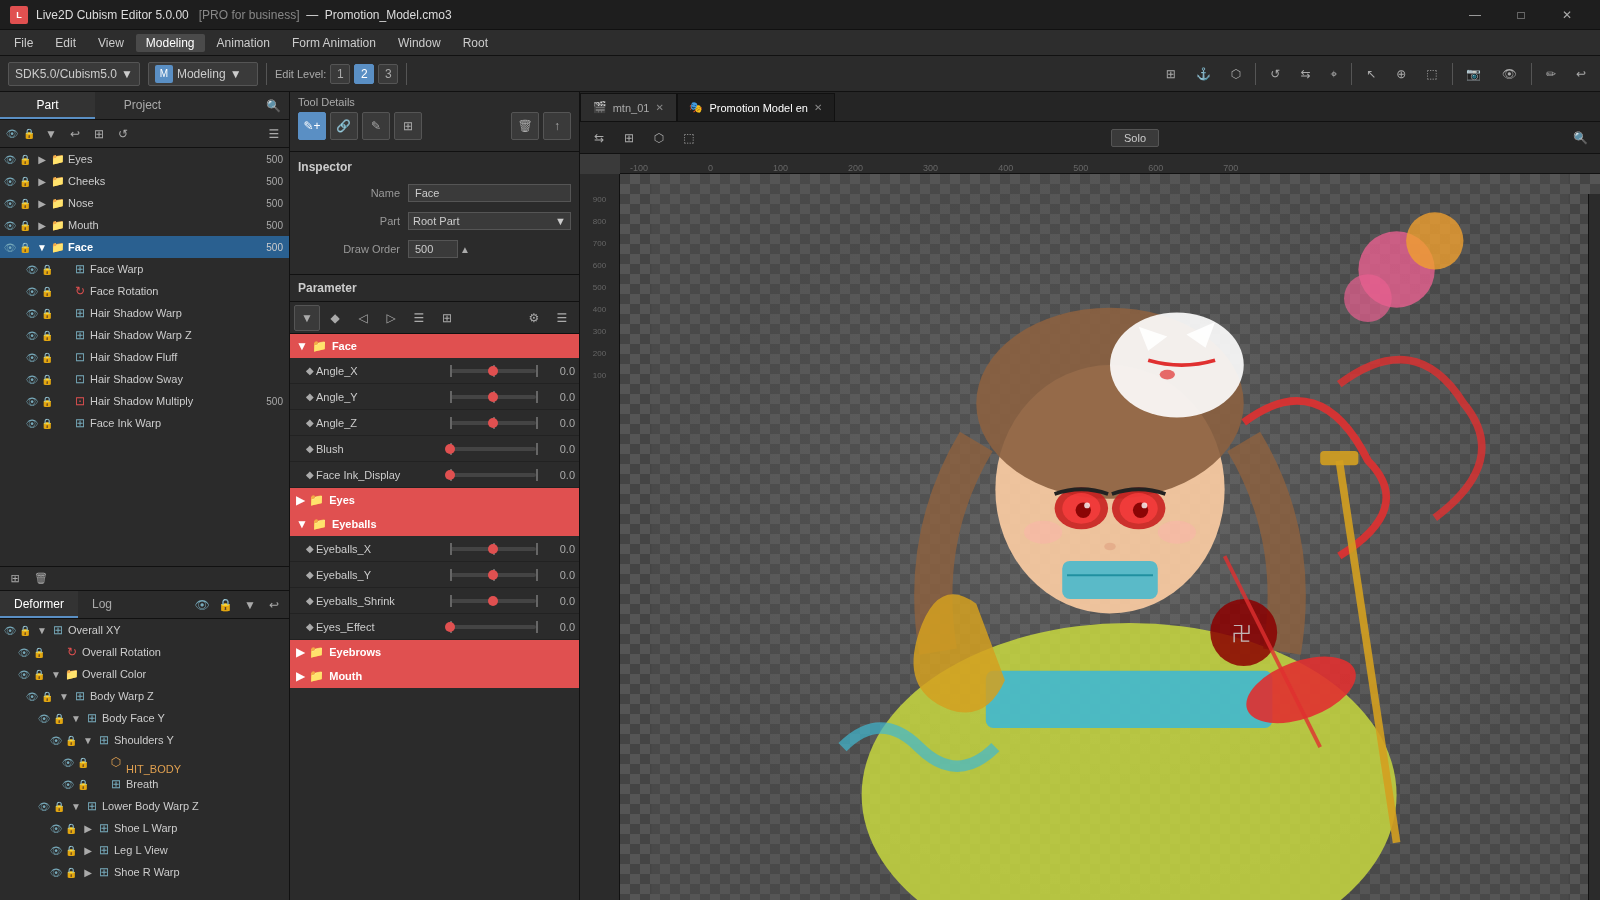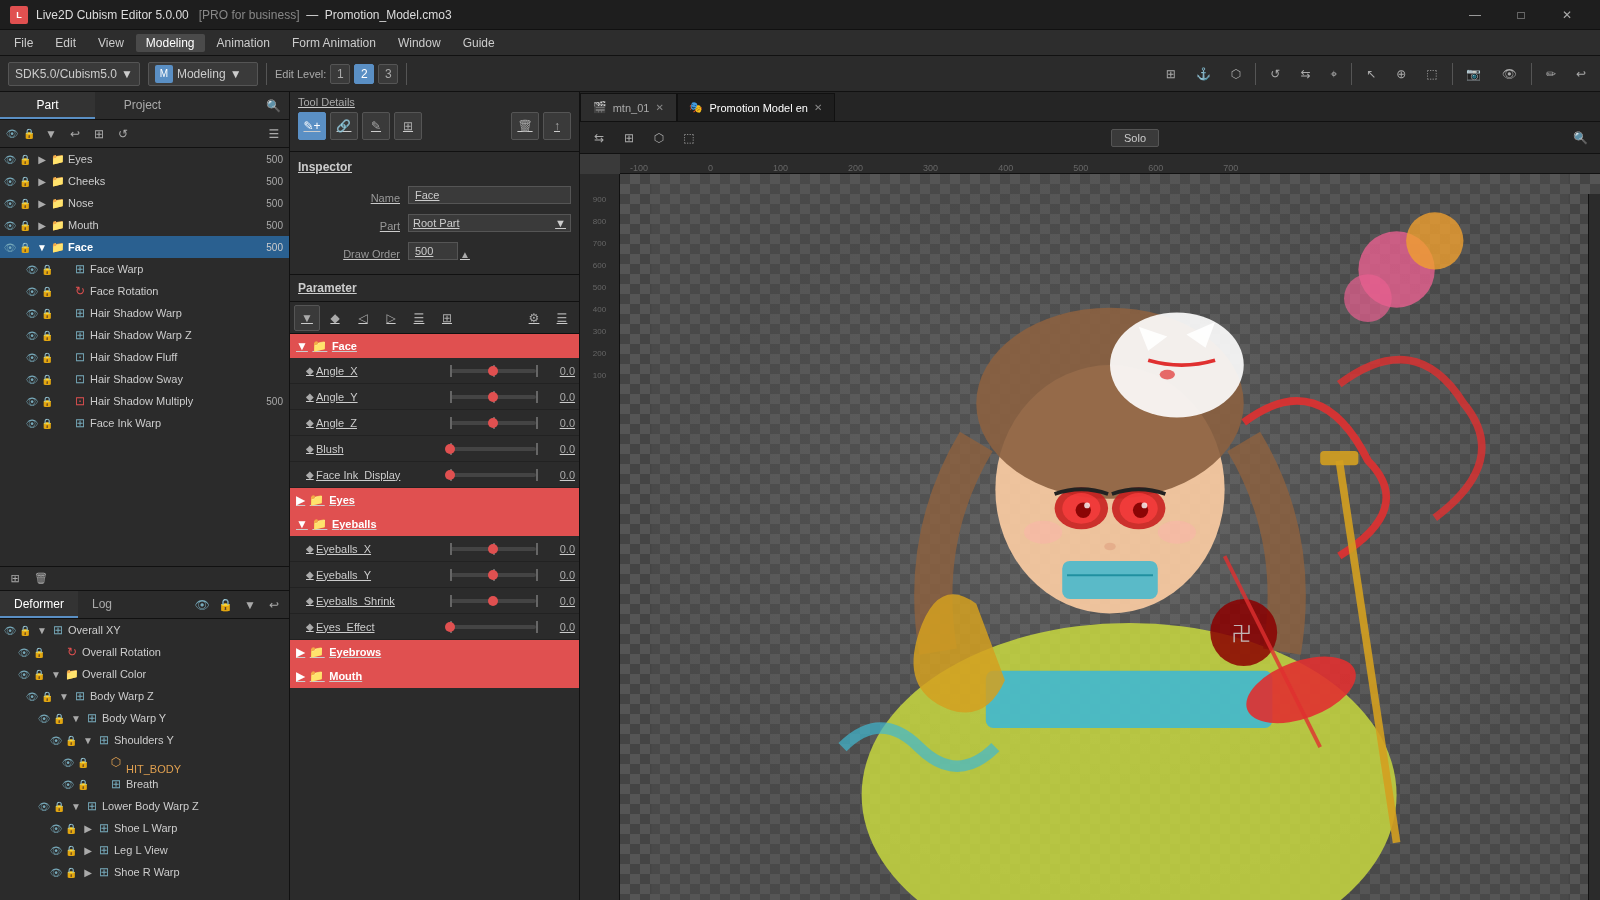--- a/index.html
+++ b/index.html
@@ -61,33 +61,33 @@
     .selected-row { background: #2a4f6f; }
 
     
     #deformer-panel { border-top: 1px solid #111; height: 310px; display: flex; flex-direction: column; }
     #deformer-tabs { height: 28px; display: flex; border-bottom: 1px solid #111; }
     .def-tab { padding: 0 14px; display: flex; align-items: center; cursor: pointer; color: #aaa; border-bottom: 2px solid transparent; }
     .def-tab.active { color: #fff; border-bottom: 2px solid #5a8fc4; background: #333; }
     #deformer-tree { flex: 1; overflow-y: auto; }
 
     
-    #middle-panel { width: 290px; display: flex; flex-direction: column; border-right: 1px solid #111; background: #2b2b2b; flex-shrink: 0; text-decoration: underline; }
+    #middle-panel { width: 290px; display: flex; flex-direction: column; border-right: 1px solid #111; background: #2b2b2b; flex-shrink: 0; }
 
     
     #tool-details { height: 60px; background: #2b2b2b; border-bottom: 1px solid #111; padding: 4px 8px; }
     #tool-details .td-label { color: #aaa; font-size: 11px; margin-bottom: 4px; }
     #tool-details-btns { display: flex; gap: 4px; align-items: center; }
     .td-btn { width: 28px; height: 28px; background: #3a3a3a; border: 1px solid #555; color: #aaa; display: flex; align-items: center; justify-content: center; cursor: pointer; border-radius: 2px; }
     .td-btn.active { background: #5a8fc4; border-color: #5a8fc4; color: #fff; }
 
     
     #inspector { padding: 8px; border-bottom: 1px solid #111; }
     #inspector .insp-title { font-size: 12px; color: #ccc; margin-bottom: 8px; font-weight: bold; }
-    .insp-row { display: flex; align-items: flex-end; margin-bottom: 6px; height: 22px; }
+    .insp-row { display: flex; align-items: center; margin-bottom: 6px; height: 22px; }
     .insp-label { width: 110px; color: #999; font-size: 11px; text-align: right; padding-right: 8px; flex-shrink: 0; }
     .insp-input { background: #3a3a3a; border: 1px solid #555; color: #ccc; padding: 2px 6px; font-size: 11px; width: 100%; }
     .insp-select { background: #3a3a3a; border: 1px solid #555; color: #ccc; padding: 2px 4px; font-size: 11px; flex: 1; display: flex; align-items: center; justify-content: space-between; cursor: pointer; }
     .insp-checkbox { width: 14px; height: 14px; border: 1px solid #555; background: #3a3a3a; }
     .insp-num-input { background: #3a3a3a; border: 1px solid #555; color: #ccc; padding: 2px 6px; font-size: 11px; width: 50px; }
 
     
     #parameter-panel { flex: 1; display: flex; flex-direction: column; overflow: hidden; }
     #param-title { padding: 6px 8px; font-size: 12px; color: #ccc; font-weight: bold; border-bottom: 1px solid #111; background: #2b2b2b; }
     #param-toolbar { height: 32px; display: flex; align-items: center; padding: 0 4px; border-bottom: 1px solid #111; gap: 2px; }
@@ -153,21 +153,21 @@
 </div>
 
 <div id="menu-bar">
   <div class="menu-item">File</div>
   <div class="menu-item">Edit</div>
   <div class="menu-item">View</div>
   <div class="menu-item active">Modeling</div>
   <div class="menu-item">Animation</div>
   <div class="menu-item">Form Animation</div>
   <div class="menu-item">Window</div>
-  <div class="menu-item">Guide</div>
+  <div class="menu-item">Root</div>
 </div>
 
 <div id="toolbar">
   <div class="toolbar-dropdown">
     <span>SDK5.0/Cubism5.0</span>
     <span>▼</span>
   </div>
   <div class="toolbar-dropdown" style="min-width:110px; gap:4px;">
     <span style="width:18px;height:18px;background:#5a8fc4;display:inline-flex;align-items:center;justify-content:center;border-radius:2px;font-size:10px;color:#fff;">M</span>
     <span>Modeling</span>
@@ -386,21 +386,21 @@
           <div class="tree-expand" style="color:#aaa;">▼</div>
           <div class="tree-icon" style="color:#7ab;">⊞</div>
           <div class="tree-label">Body Warp Z</div>
         </div>
 
         <div class="tree-row" style="padding-left:36px;">
           <div class="tree-visibility" style="color:#7ab;">👁</div>
           <div class="tree-lock">🔒</div>
           <div class="tree-expand" style="color:#aaa;">▼</div>
           <div class="tree-icon" style="color:#7ab;">⊞</div>
-          <div class="tree-label">Body Warp Y</div>
+          <div class="tree-label">Body Face Y</div>
         </div>
 
         <div class="tree-row" style="padding-left:48px;">
           <div class="tree-visibility" style="color:#7ab;">👁</div>
           <div class="tree-lock">🔒</div>
           <div class="tree-expand" style="color:#aaa;">▼</div>
           <div class="tree-icon" style="color:#7ab;">⊞</div>
           <div class="tree-label">Shoulders Y</div>
         </div>
 

